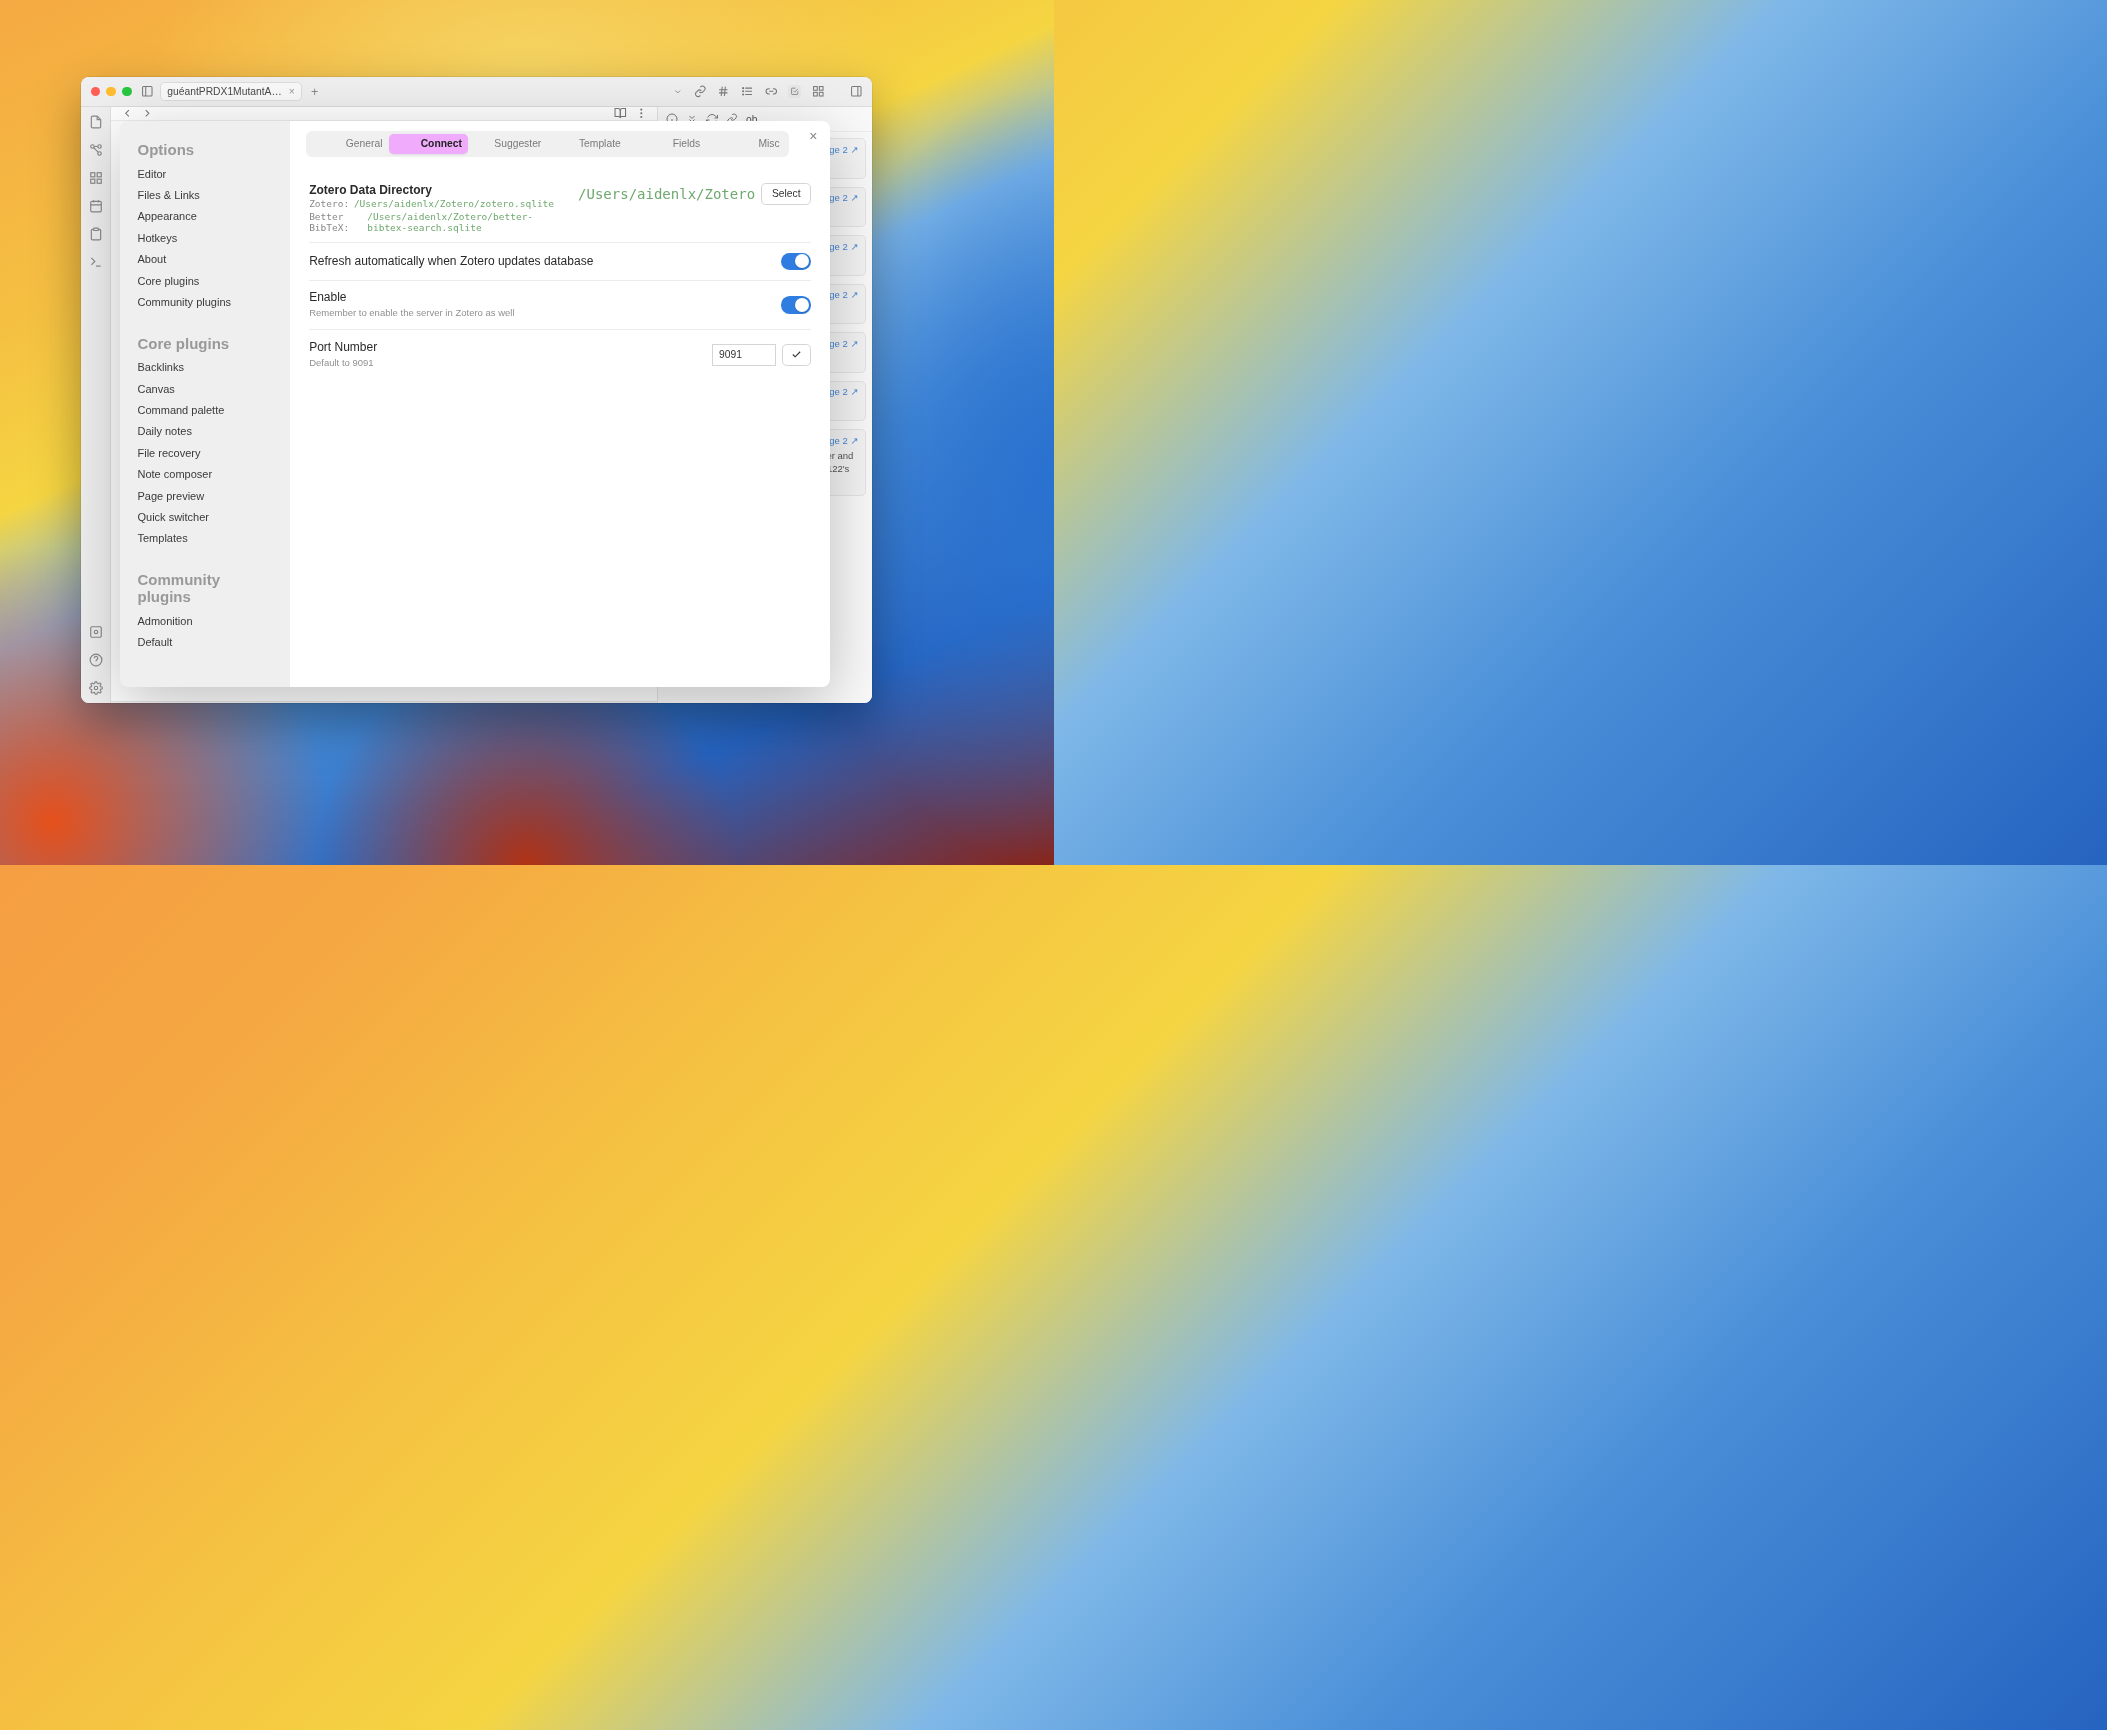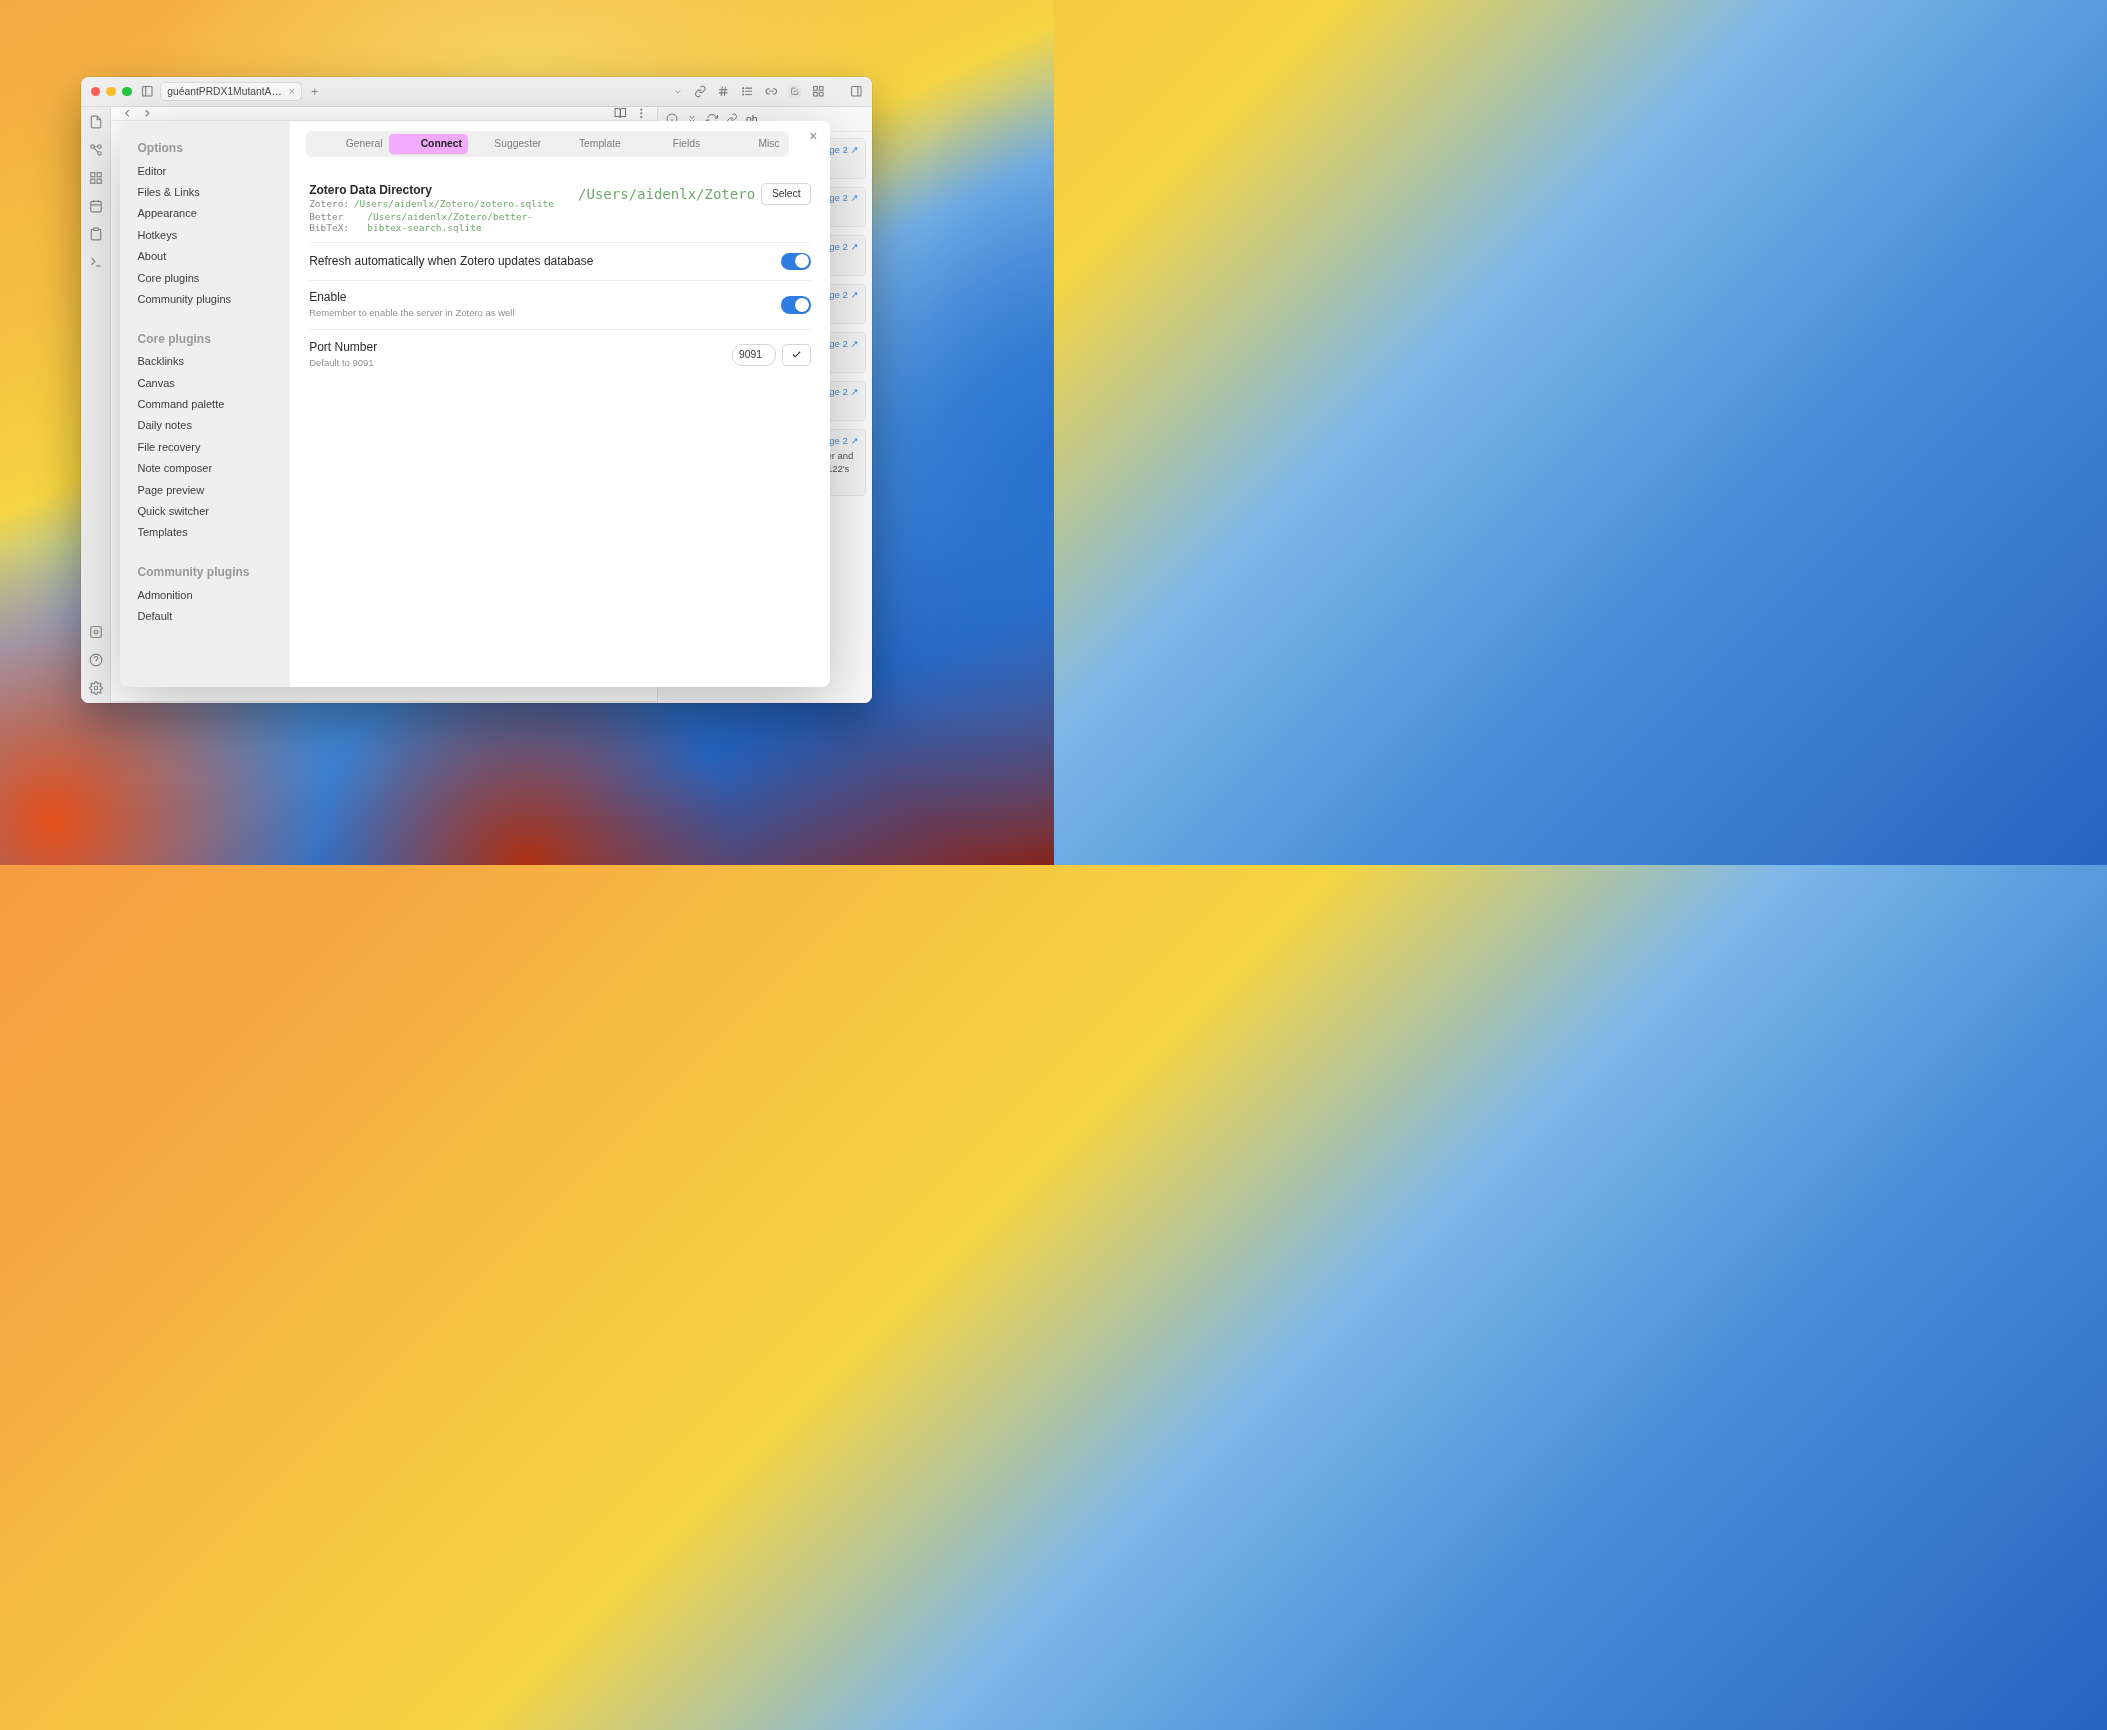--- a/index.html
+++ b/index.html
@@ -108,21 +108,21 @@
   width: 710px; height: 566px;
   background: transparent;
   display: flex;
   border-radius: 8px;
   filter: drop-shadow(0 16px 32px rgba(0,0,0,0.25));
 }
 .settings-sidebar {
   width: 175px; background: #efeff0; border-radius: 8px 0 0 8px;
   padding: 14px 9.5px; overflow-y: auto;
 }
-.settings-section-h { font-size: 12px; font-weight: 600; color: #999; margin: 6.3px 8px 4.7px; }
+.settings-section-h { font-size: 15px; font-weight: 600; color: #999; margin: 6.3px 8px 4.7px; }
 .settings-item {
   font-size: 11px; color: #3a3a3a; padding: 4.7px 8px; border-radius: 4px; cursor: pointer;
 }
 .settings-gap { height: 16px; }
 .settings-main {
   flex: 1; background: #fff; border-radius: 0 8px 8px 0; position: relative;
   display: flex; flex-direction: column;
 }
 .close-x {
   position: absolute; right: 8px; top: 6.3px; font-size: 14px; color: #888; cursor: pointer;
@@ -153,21 +153,21 @@
 }
 .btn.icon-only { padding: 4.7px 8px; }
 .toggle {
   width: 30px; height: 17.4px; background: #2f7de0; border-radius: 8.7px; position: relative; cursor: pointer;
 }
 .toggle::after {
   content: ""; position: absolute; width: 14px; height: 14px; background: #fff; border-radius: 50%;
   top: 1.6px; right: 1.6px; box-shadow: 0 0.8px 1.6px rgba(0,0,0,0.2);
 }
 .num-input {
-  border: 0.8px solid #d5d5d5; border-radius: 10px; padding: 4.7px 6.3px; width: 44px;
+  border: 0.8px solid #d5d5d5; border-radius: 0; padding: 4.7px 6.3px; width: 64px;
   font-size: 10.3px; text-align: left; color: #333;
 }
 .doc-content-placeholder { padding: 79px 32px; color: #666; font-size: 11px; }
 svg { display: block; }
 </style>
 </head>
 <body>
 
 <div class="desktop-bg"></div>
 

